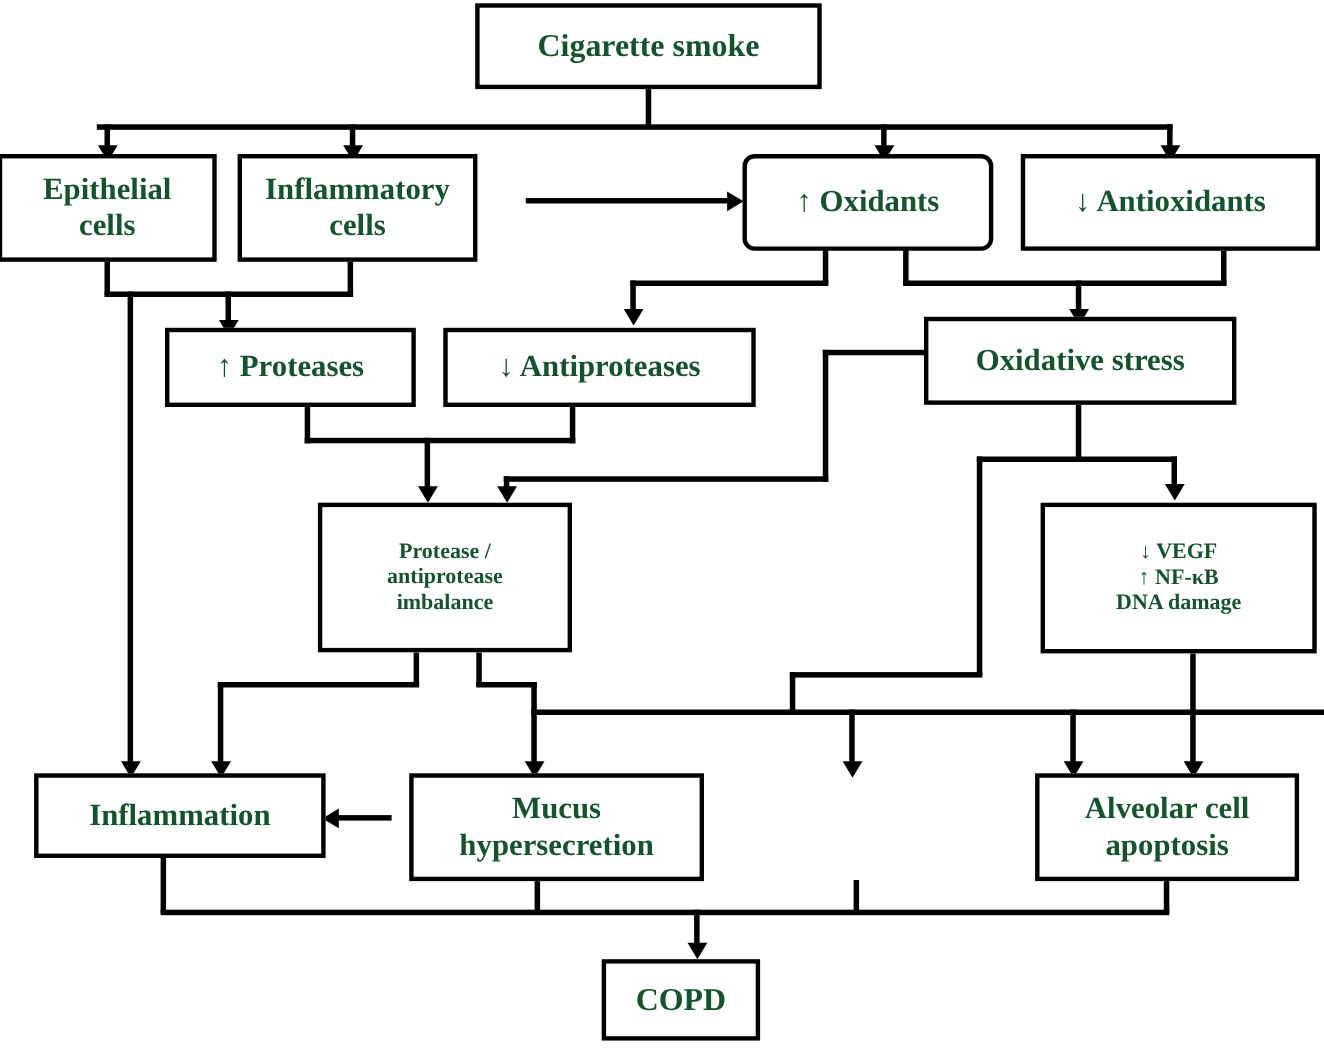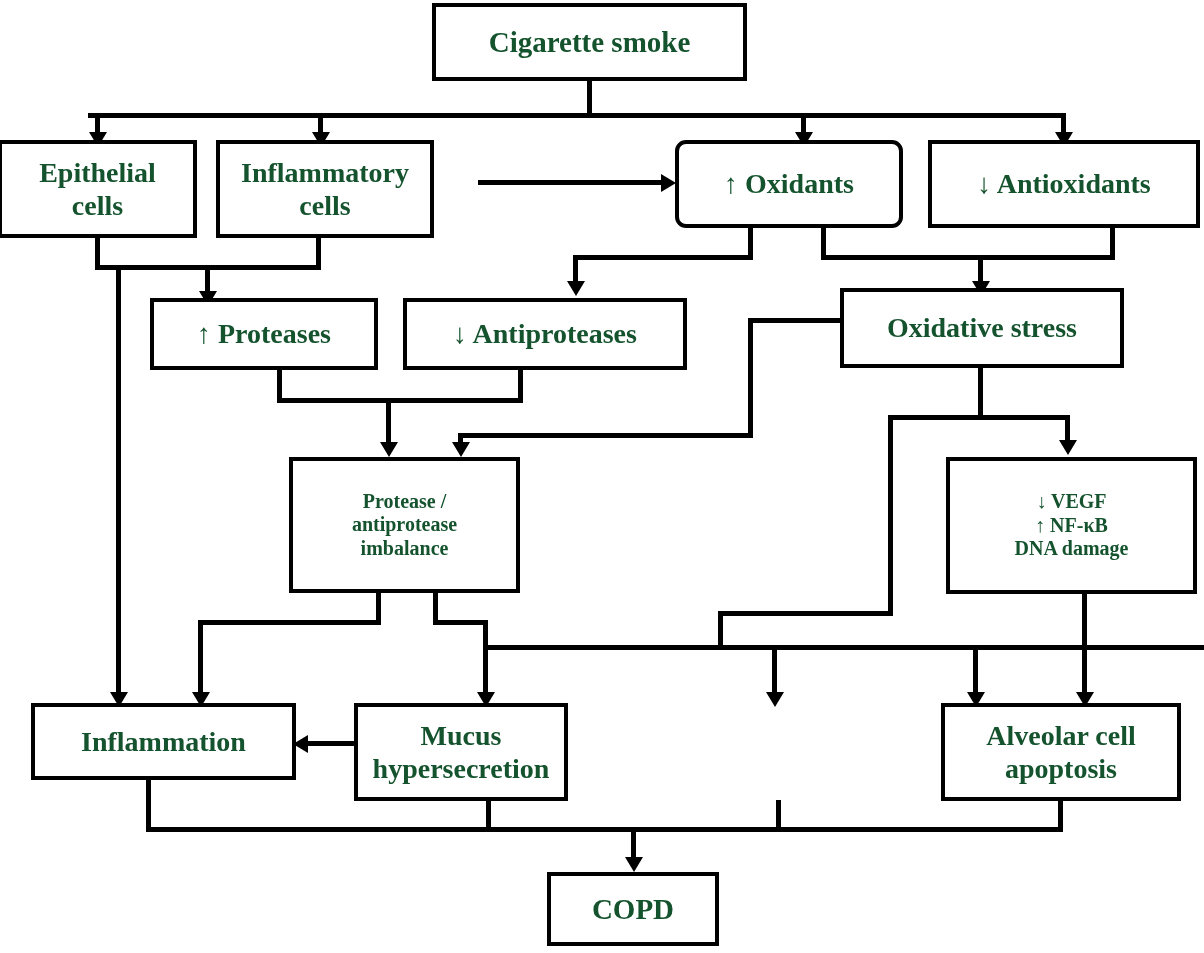--- a/index.html
+++ b/index.html
@@ -203,28 +203,28 @@
   <div class="node fs-27" style="left:946px; top:457px; width:251px; height:137px;">
     <span class="label">↓ VEGF
 ↑ NF-κB
 DNA damage</span>
   </div>
 
   <div class="node fs-28" style="left:31px; top:703px; width:265px; height:77px;">
     <span class="label">Inflammation</span>
   </div>
 
-  <div class="node fs-28" style="left:354px; top:703px; width:214px; height:98px;">
+  <div class="node fs-28" style="left:372px; top:703px; width:268px; height:98px;">
     <span class="label">Mucus
 hypersecretion</span>
   </div>
 
 
   <div class="node fs-28" style="left:941px; top:703px; width:240px; height:98px;">
     <span class="label">Alveolar cell
 apoptosis</span>
   </div>
 
-  <div class="node fs-29" style="left:547px; top:872px; width:172px; height:74px;">
+  <div class="node fs-29" style="left:547px; top:872px; width:144px; height:74px;">
     <span class="label">COPD</span>
   </div>
 
 </div>
 
 </body></html>

